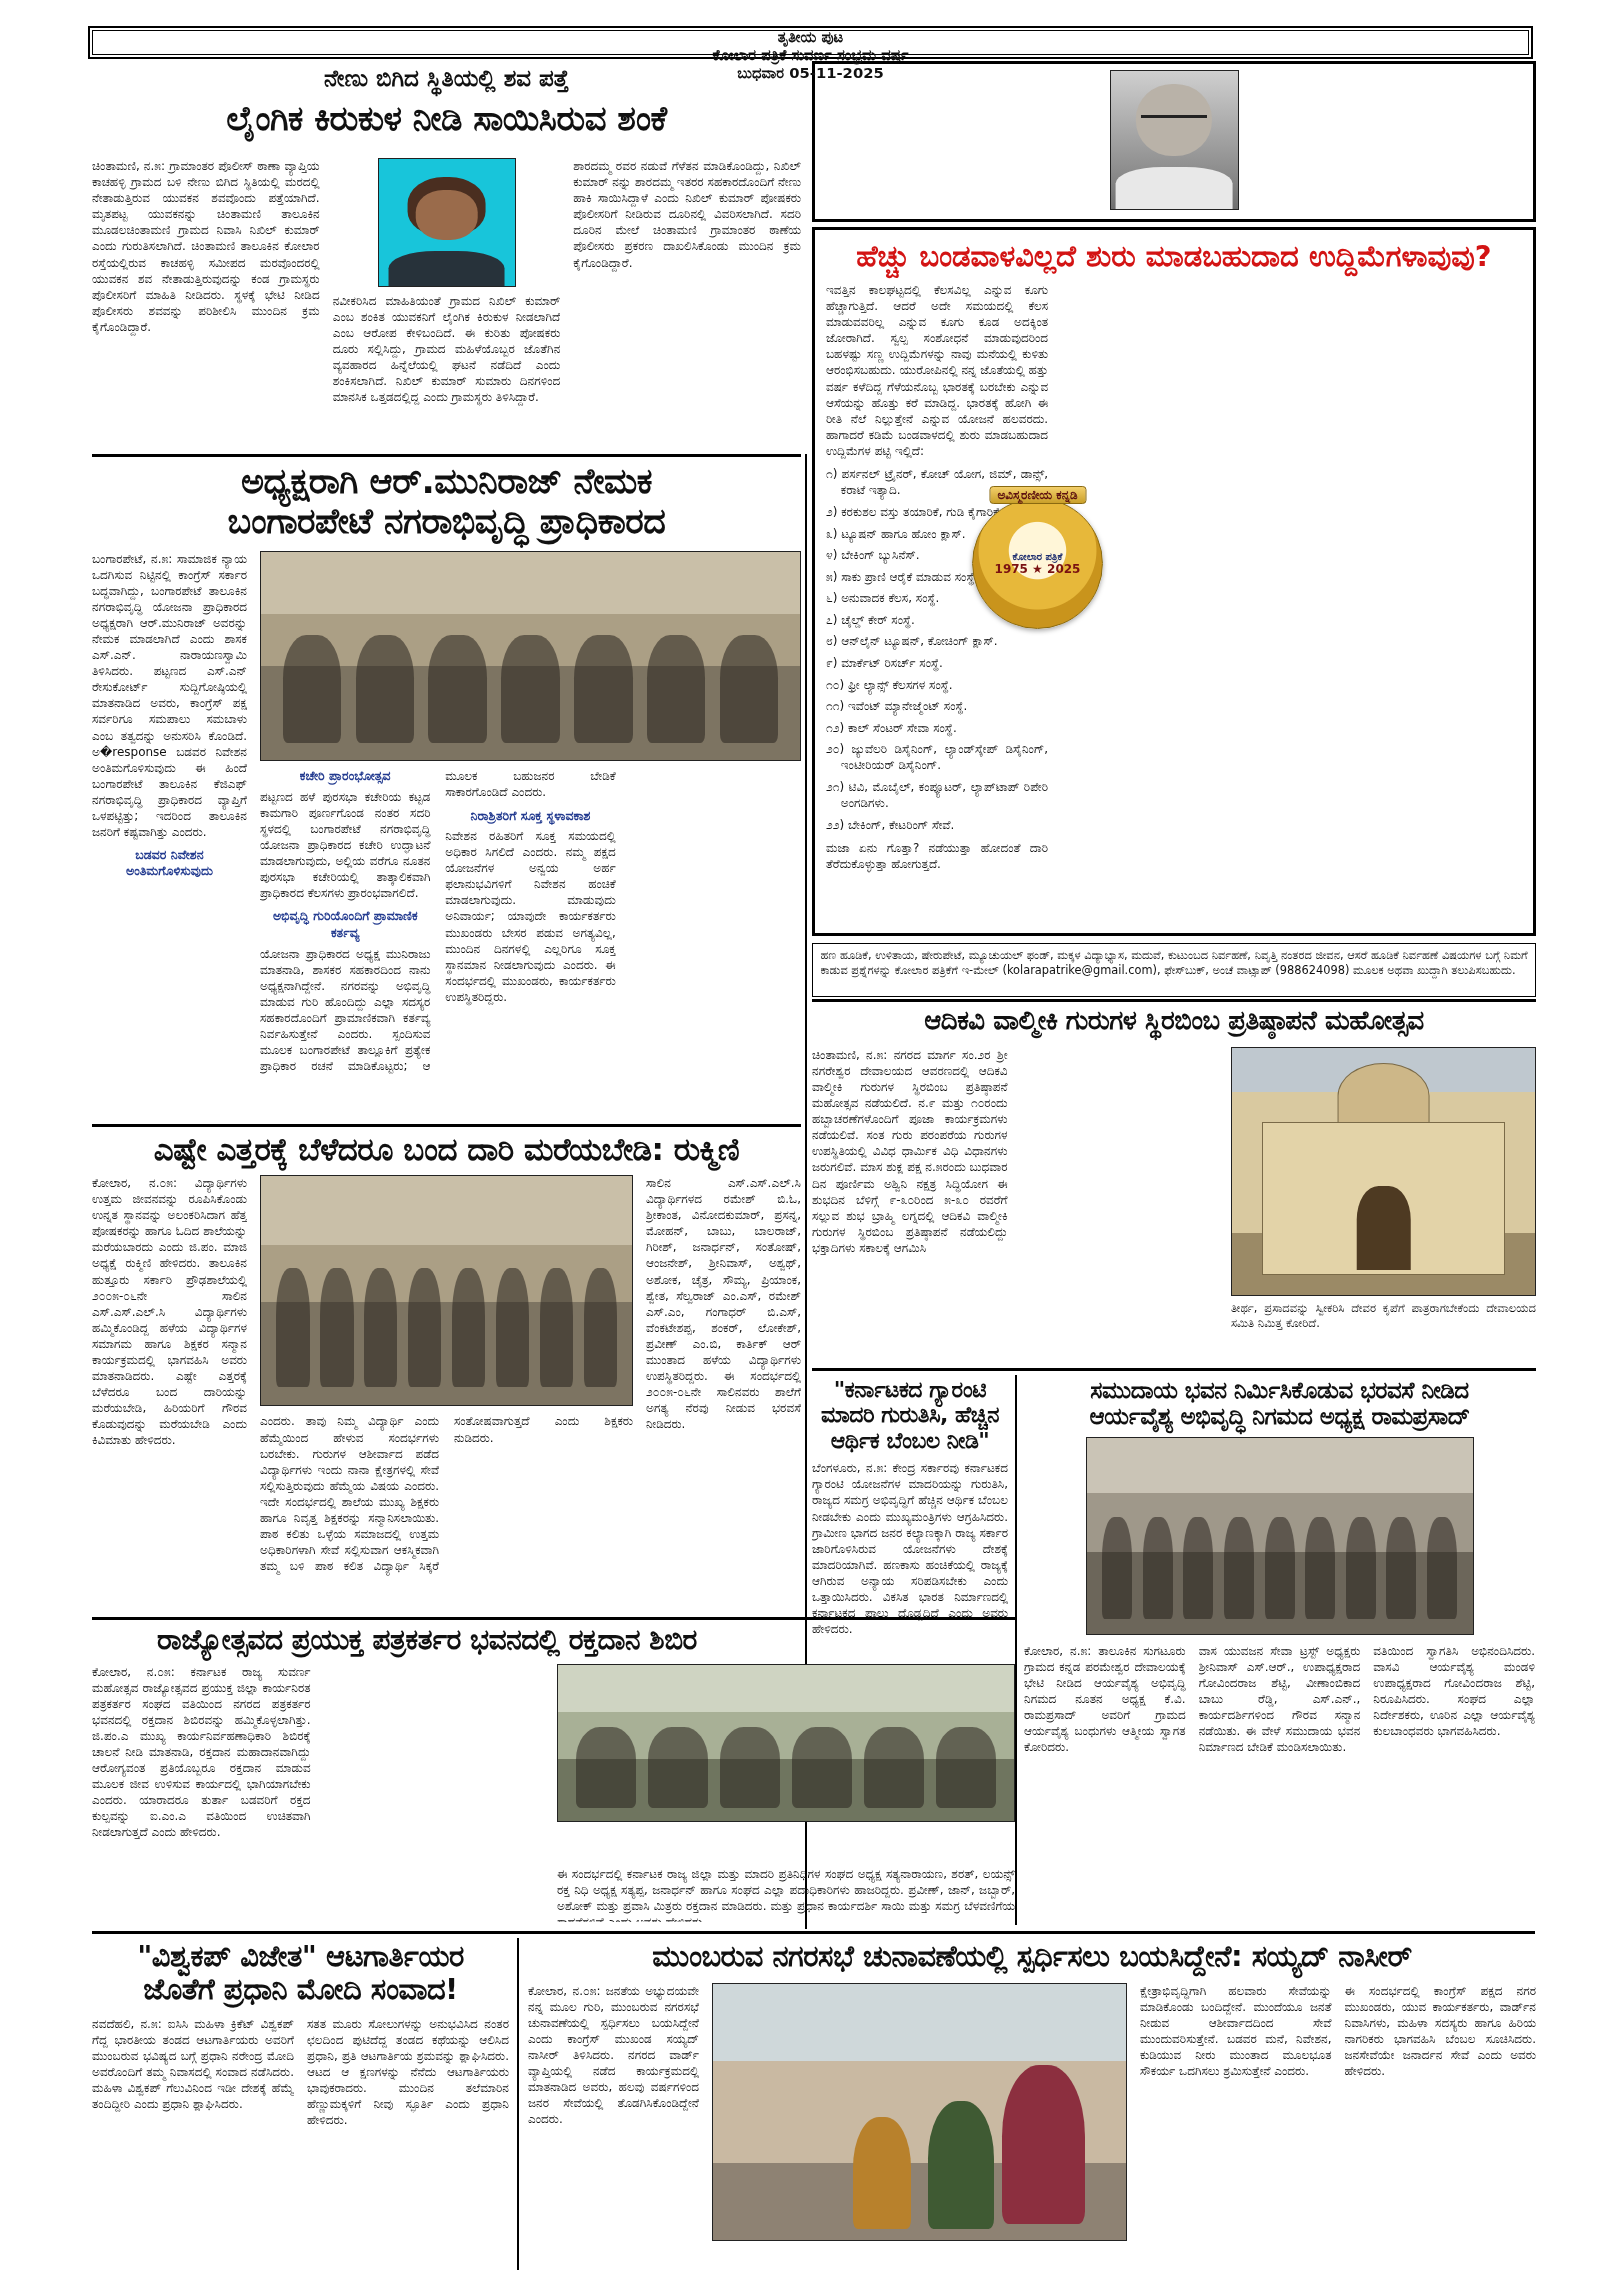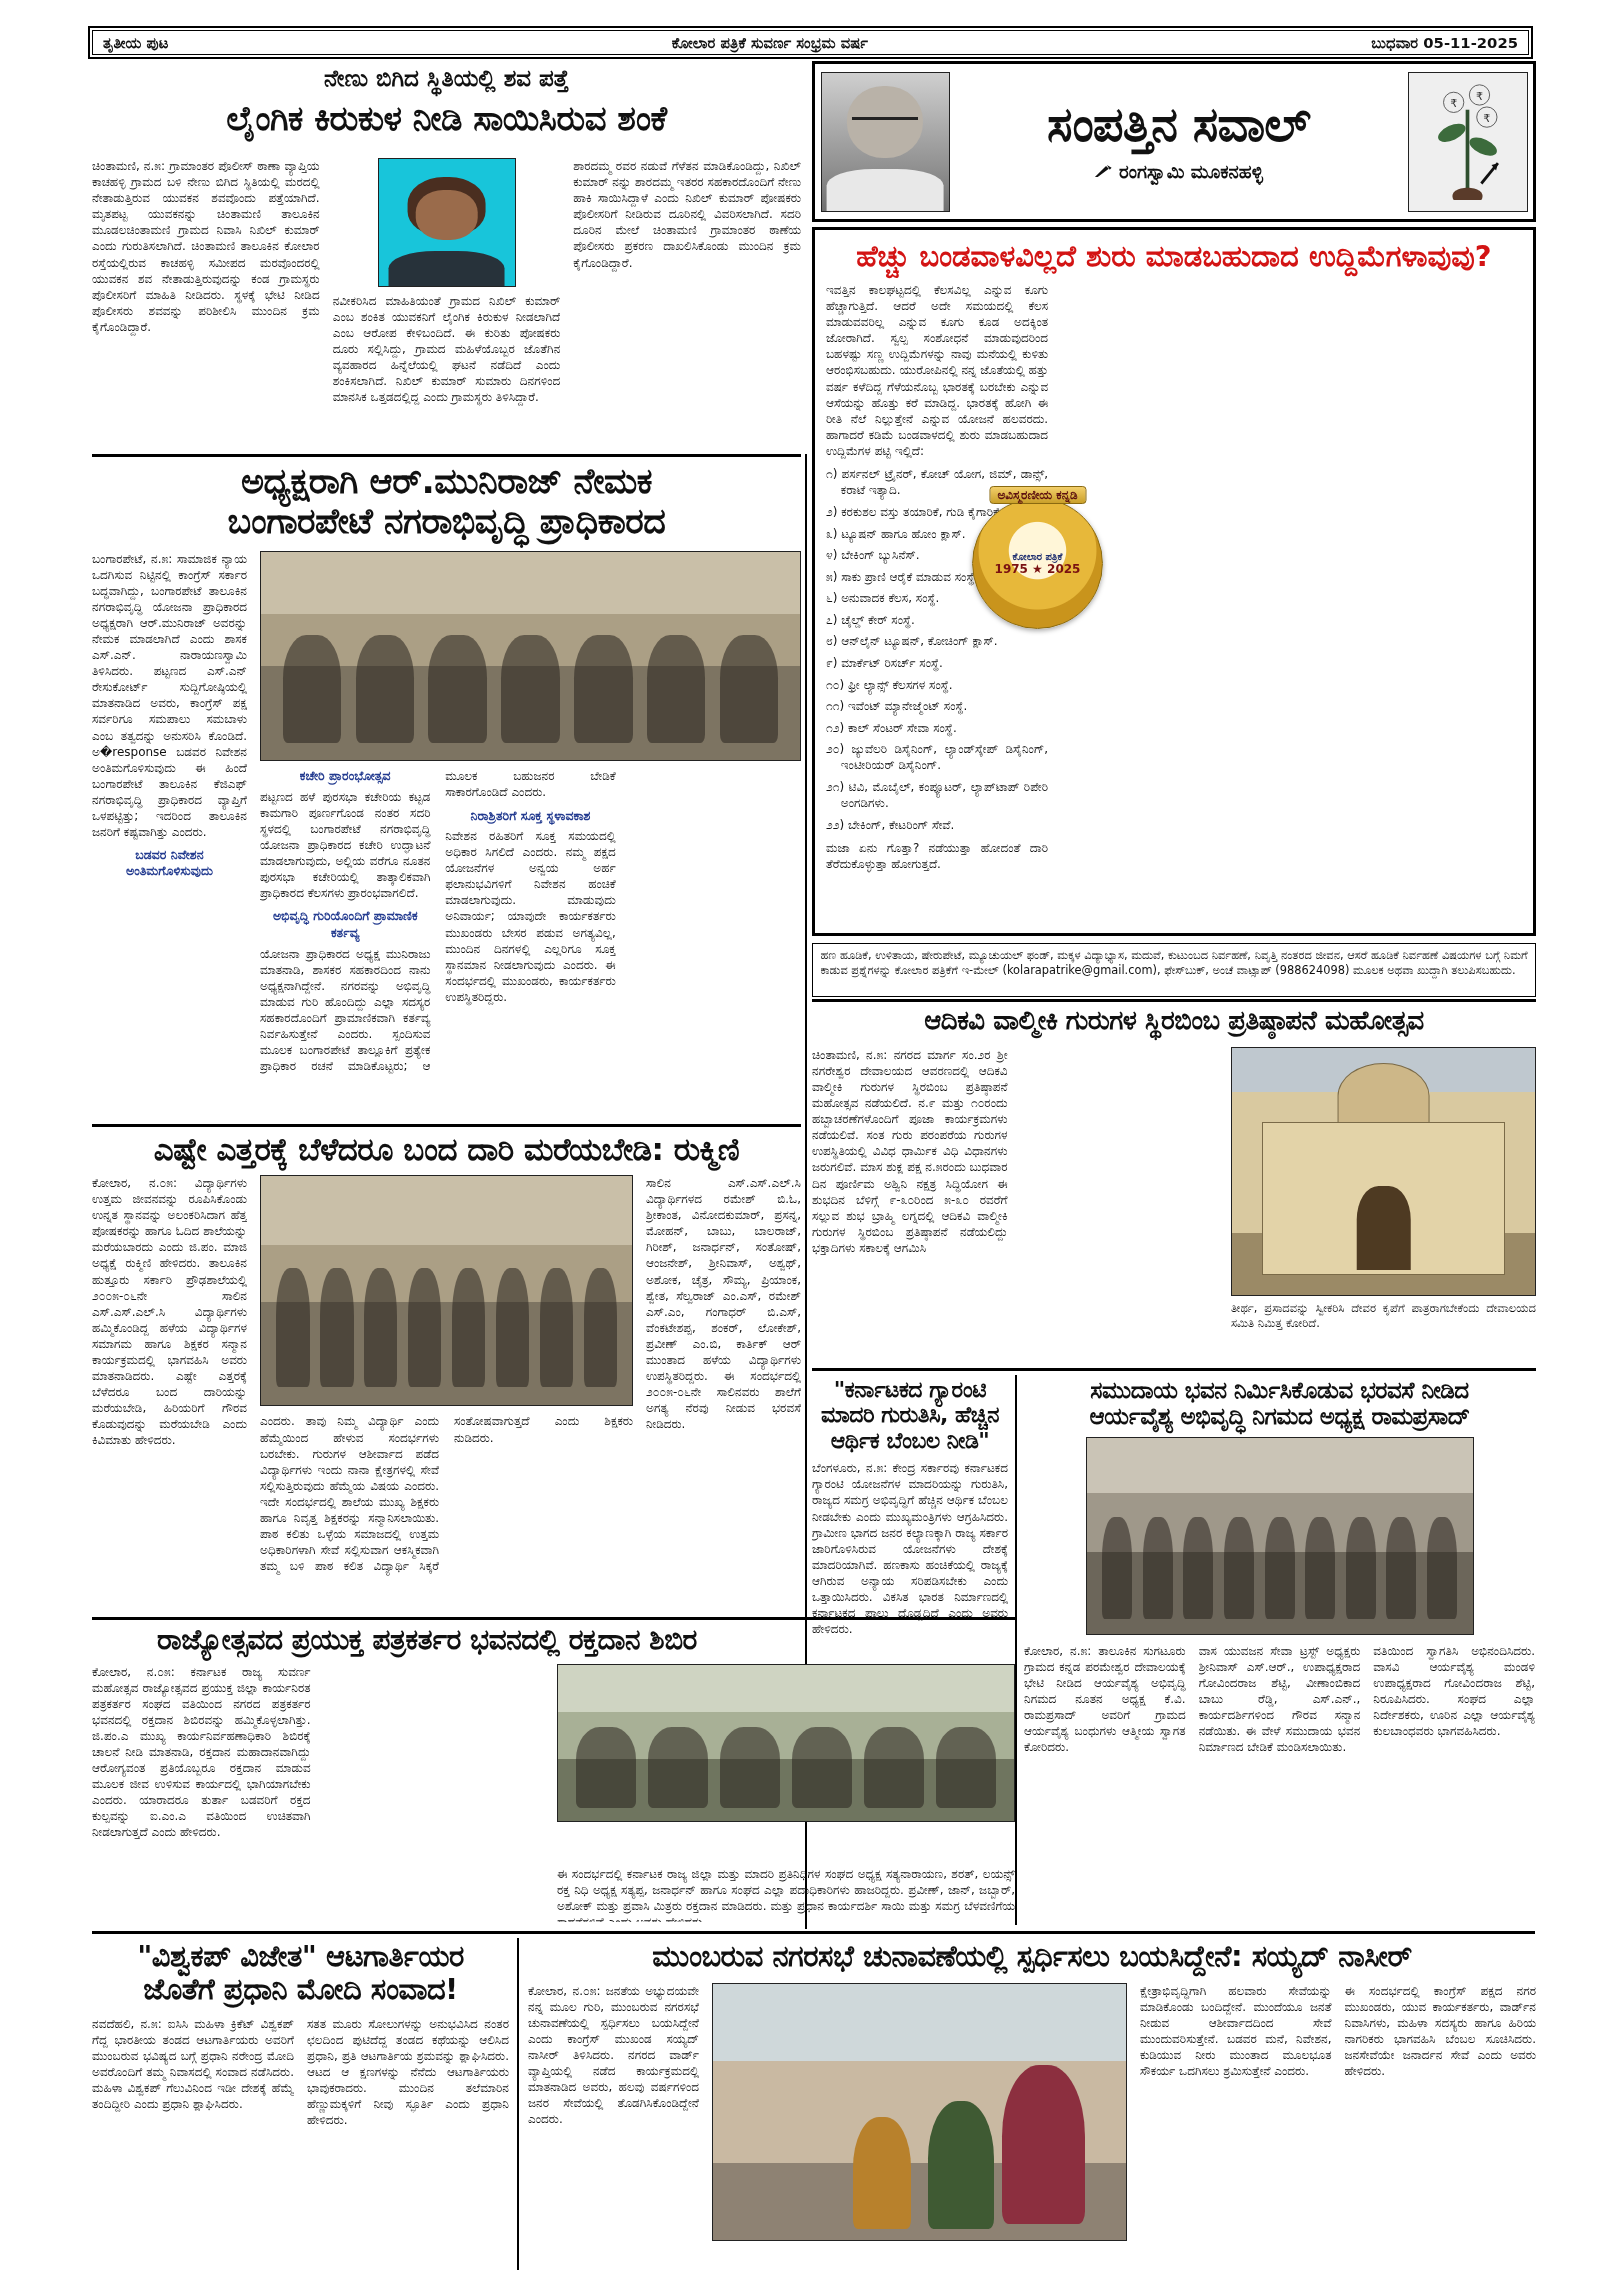--- a/index.html
+++ b/index.html
@@ -1,18 +1,18 @@
 <!DOCTYPE html>
 <html lang="kn" style="font-size:14.8px"><head>
 <meta charset="utf-8">
 <style>
   html,body{margin:0;padding:0;background:#e8e8e4;}
   .page{position:relative;width:1619px;height:2289px;background:#ffffff;
         font-family:"DejaVu Sans","Liberation Sans",sans-serif;color:#111;overflow:hidden;}
-  .abs{position:absolute;}
+  .abs{position:absolute;flex-direction:column;}
   
   .topbar{left:88px;top:26px;width:1445px;height:33px;border:2.8px solid #000;box-sizing:border-box;
           display:flex;align-items:center;justify-content:space-between;padding:0 13px;background:#fff;}
   .topbar .inner{position:absolute;inset:1.8px;border:0.9px solid #000;pointer-events:none;}
   .topbar span{font-size:14.8px;font-weight:bold;z-index:2;}
   
   .body-txt{font-size:12px;line-height:1.34;text-align:justify;word-break:break-word;}
   .kicker{font-weight:bold;text-align:center;}
   .headline{font-weight:bold;text-align:center;line-height:1.15;letter-spacing:-0.5px;}
   .subhead{font-weight:bold;color:#223a8f;text-align:center;font-size:12.5px;margin:7.4px 0 3.7px;}

